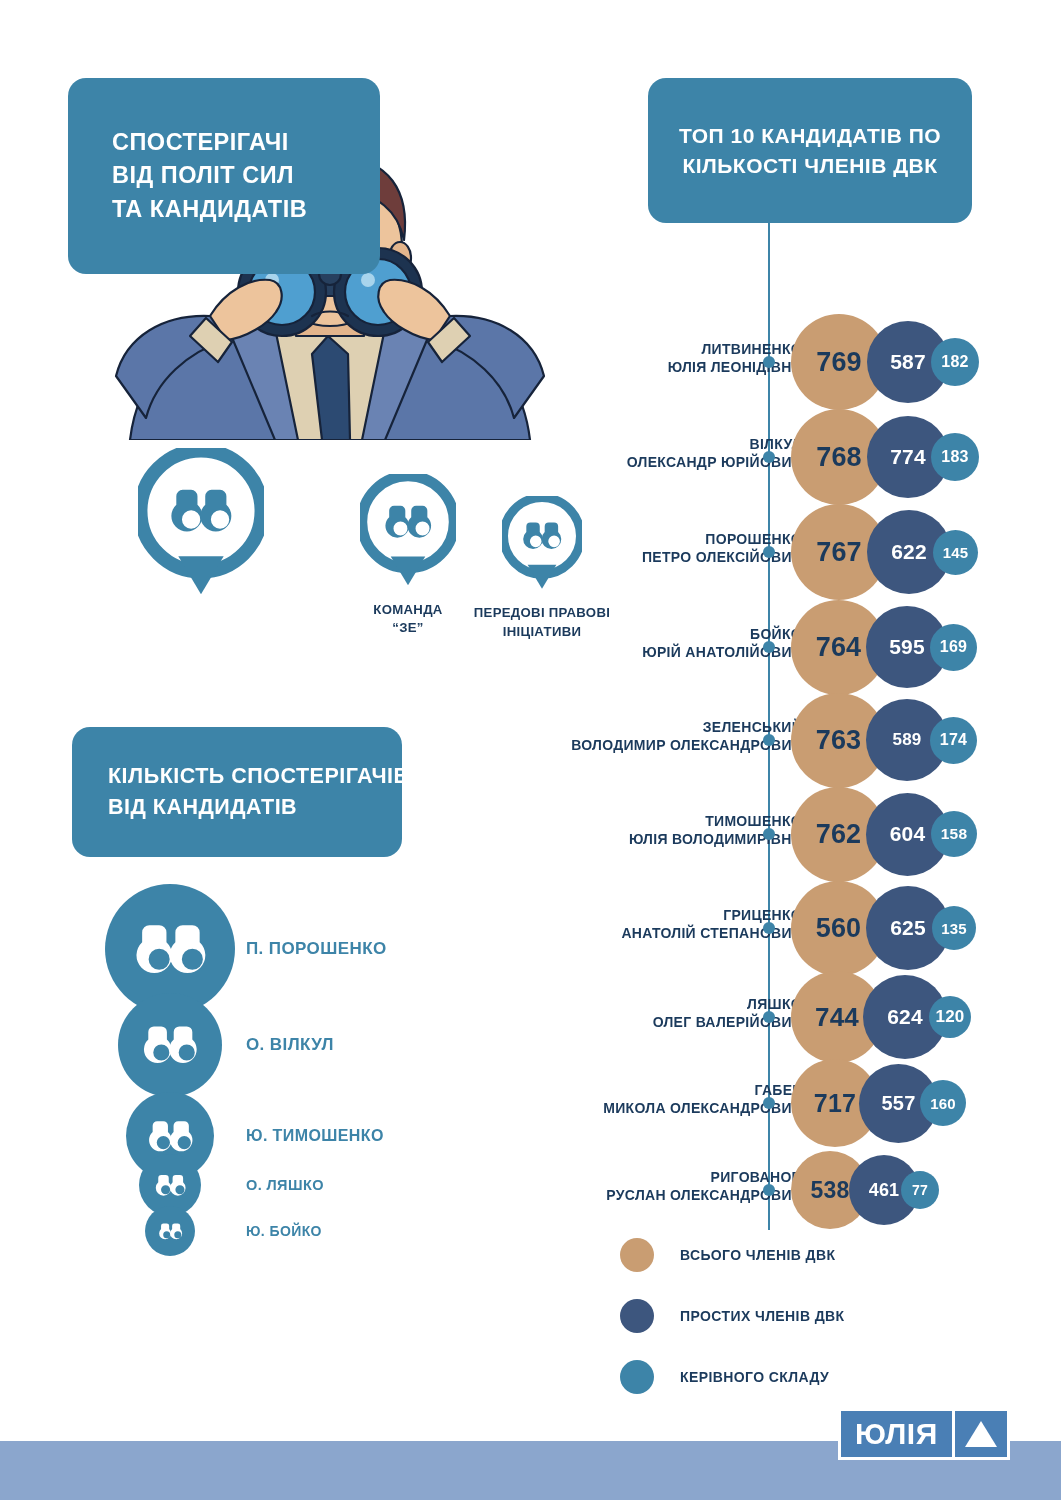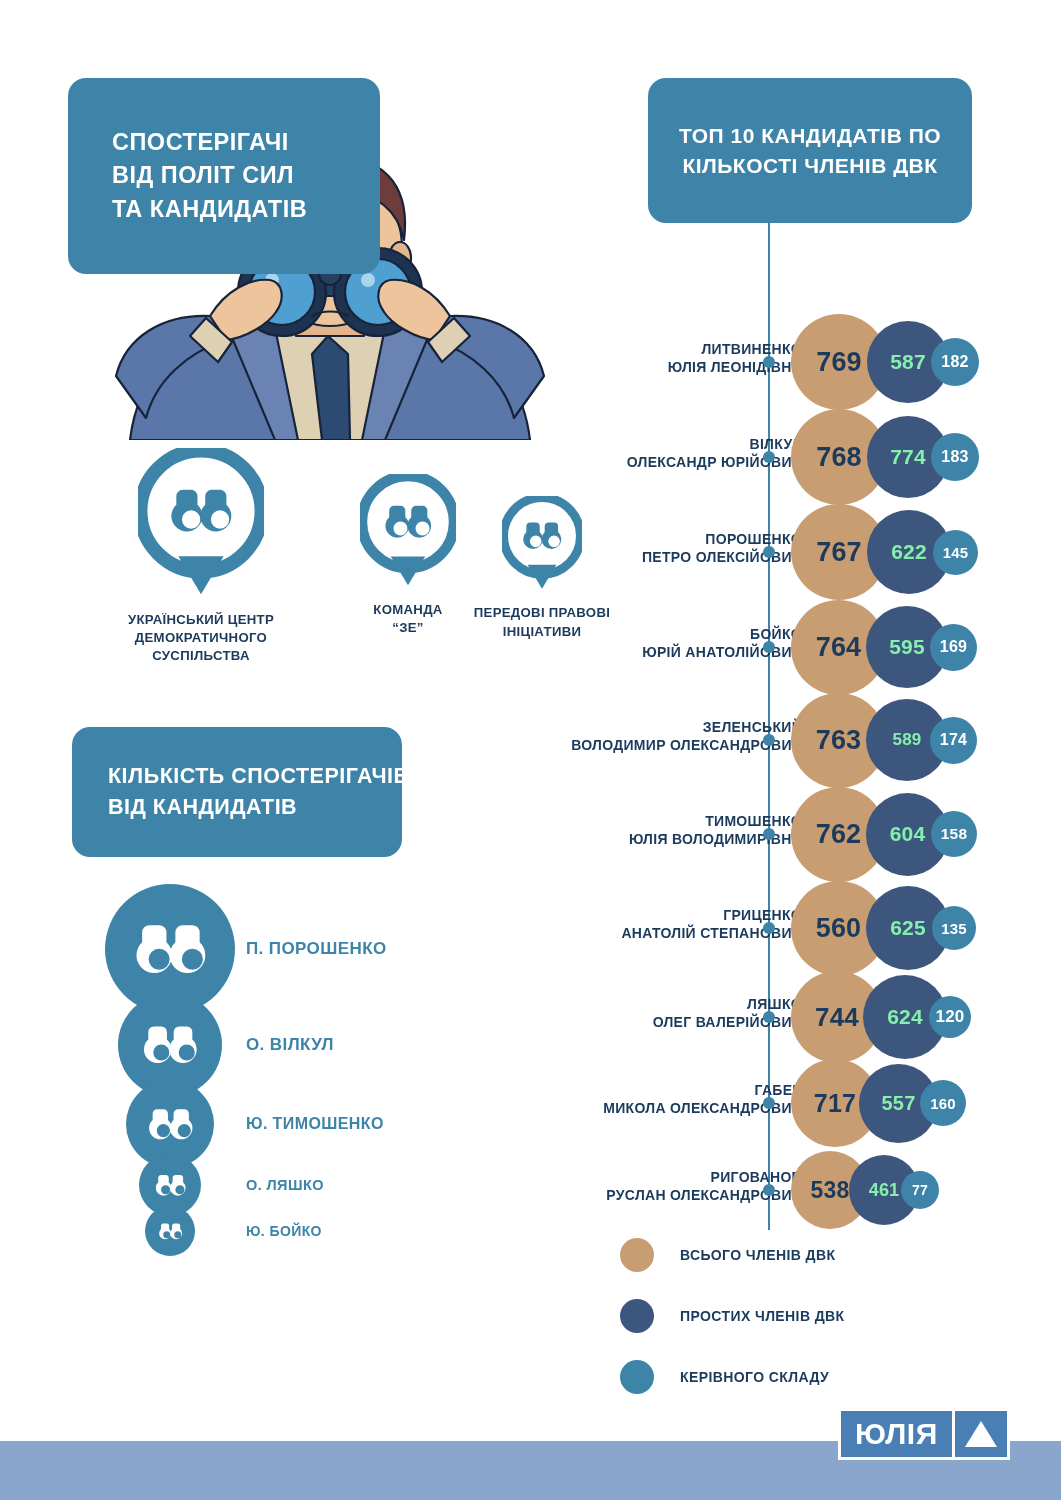--- a/index.html
+++ b/index.html
@@ -86,21 +86,21 @@
   .rdot {
     position: absolute; left: 203px; width: 12px; height: 12px;
     border-radius: 50%; background: #3d84a8;
   }
   .bub {
     position: absolute; border-radius: 50%;
     display: flex; align-items: center; justify-content: center;
     font-weight: 700; letter-spacing: 0.2px;
   }
   .bub.total { background: #c99d72; color: #1b3a5c; z-index: 1; }
-  .bub.plain { background: #3d567e; color: #86efac; z-index: 2; }
+  .bub.plain { background: #3d567e; color: #ffffff; z-index: 2; }
   .bub.lead  { background: #3d84a8; color: #ffffff; z-index: 3; }
 
   
   #legend { position: absolute; left: 620px; top: 1238px; width: 360px; }
   .leg-row { display: flex; align-items: center; margin-bottom: 27px; }
   .leg-dot { width: 34px; height: 34px; border-radius: 50%; flex: none; }
   .leg-label {
     margin-left: 26px; color: #1b3a5c; font-weight: 700; font-size: 14px;
     letter-spacing: 0.4px; text-transform: uppercase;
   }
@@ -196,25 +196,20 @@
   <div id="orgs">
       <div class="org" id="org0" style="left: 0px; top: 0px; width: 258px;">
         <div class="pin"><svg viewBox="0 0 100 118" width="126" height="148.67999999999998">
             <path d="M50 2 A48 48 0 1 0 50 98 A48 48 0 1 0 50 2 Z" fill="none" stroke="#3d84a8" stroke-width="11"></path>
             <path d="M32 86 L50 116 L68 86 Z" fill="#3d84a8"></path>
             <g fill="#3d84a8" transform="translate(22,22) scale(0.56)">
               <path d="M44 20 h-8 a9 9 0 0 0-9 9 v12 a22 22 0 1 0 30 0 v-12 a9 9 0 0 0-9-9 z M35 62 a13 13 0 1 1 26 0 a13 13 0 0 1-26 0 z" transform="translate(-12,0)"></path>
               <path d="M44 20 h-8 a9 9 0 0 0-9 9 v12 a22 22 0 1 0 30 0 v-12 a9 9 0 0 0-9-9 z M35 62 a13 13 0 1 1 26 0 a13 13 0 0 1-26 0 z" transform="translate(29,0)"></path>
             </g>
           </svg></div>
-        <div class="olabel">
-          <div>УКРАЇНСЬКИЙ ЦЕНТР</div>
-          <div>ДЕМОКРАТИЧНОГО</div>
-          <div>СУСПІЛЬСТВА</div>
-        </div>
       </div>
       <div class="org" id="org1" style="left: 250px; top: 26px; width: 172px;">
         <div class="pin"><svg viewBox="0 0 100 118" width="96" height="113.28">
             <path d="M50 2 A48 48 0 1 0 50 98 A48 48 0 1 0 50 2 Z" fill="none" stroke="#3d84a8" stroke-width="11"></path>
             <path d="M32 86 L50 116 L68 86 Z" fill="#3d84a8"></path>
             <g fill="#3d84a8" transform="translate(22,22) scale(0.56)">
               <path d="M44 20 h-8 a9 9 0 0 0-9 9 v12 a22 22 0 1 0 30 0 v-12 a9 9 0 0 0-9-9 z M35 62 a13 13 0 1 1 26 0 a13 13 0 0 1-26 0 z" transform="translate(-12,0)"></path>
               <path d="M44 20 h-8 a9 9 0 0 0-9 9 v12 a22 22 0 1 0 30 0 v-12 a9 9 0 0 0-9-9 z M35 62 a13 13 0 1 1 26 0 a13 13 0 0 1-26 0 z" transform="translate(29,0)"></path>
             </g>
           </svg></div>
@@ -255,21 +250,21 @@
         <div class="cb-circle" style="width: 104px; height: 104px;">
           <svg viewBox="0 0 100 100" width="62" height="62">
             <g fill="#ffffff">
               <path d="M44 20 h-8 a9 9 0 0 0-9 9 v12 a22 22 0 1 0 30 0 v-12 a9 9 0 0 0-9-9 z M35 62 a13 13 0 1 1 26 0 a13 13 0 0 1-26 0 z" transform="translate(-12,0)"></path>
               <path d="M44 20 h-8 a9 9 0 0 0-9 9 v12 a22 22 0 1 0 30 0 v-12 a9 9 0 0 0-9-9 z M35 62 a13 13 0 1 1 26 0 a13 13 0 0 1-26 0 z" transform="translate(29,0)"></path>
             </g>
           </svg>
         </div>
         <div class="cb-name" style="font-size: 17px; margin-left: 24px;">О. ВІЛКУЛ</div>
       </div>
-      <div class="cb-row" style="top: 196px; left: 28px;">
+      <div class="cb-row" style="top: 208px; left: 28px;">
         <div class="cb-circle" style="width: 88px; height: 88px;">
           <svg viewBox="0 0 100 100" width="51" height="51">
             <g fill="#ffffff">
               <path d="M44 20 h-8 a9 9 0 0 0-9 9 v12 a22 22 0 1 0 30 0 v-12 a9 9 0 0 0-9-9 z M35 62 a13 13 0 1 1 26 0 a13 13 0 0 1-26 0 z" transform="translate(-12,0)"></path>
               <path d="M44 20 h-8 a9 9 0 0 0-9 9 v12 a22 22 0 1 0 30 0 v-12 a9 9 0 0 0-9-9 z M35 62 a13 13 0 1 1 26 0 a13 13 0 0 1-26 0 z" transform="translate(29,0)"></path>
             </g>
           </svg>
         </div>
         <div class="cb-name" style="font-size: 16px; margin-left: 32px;">Ю. ТИМОШЕНКО</div>
       </div>

